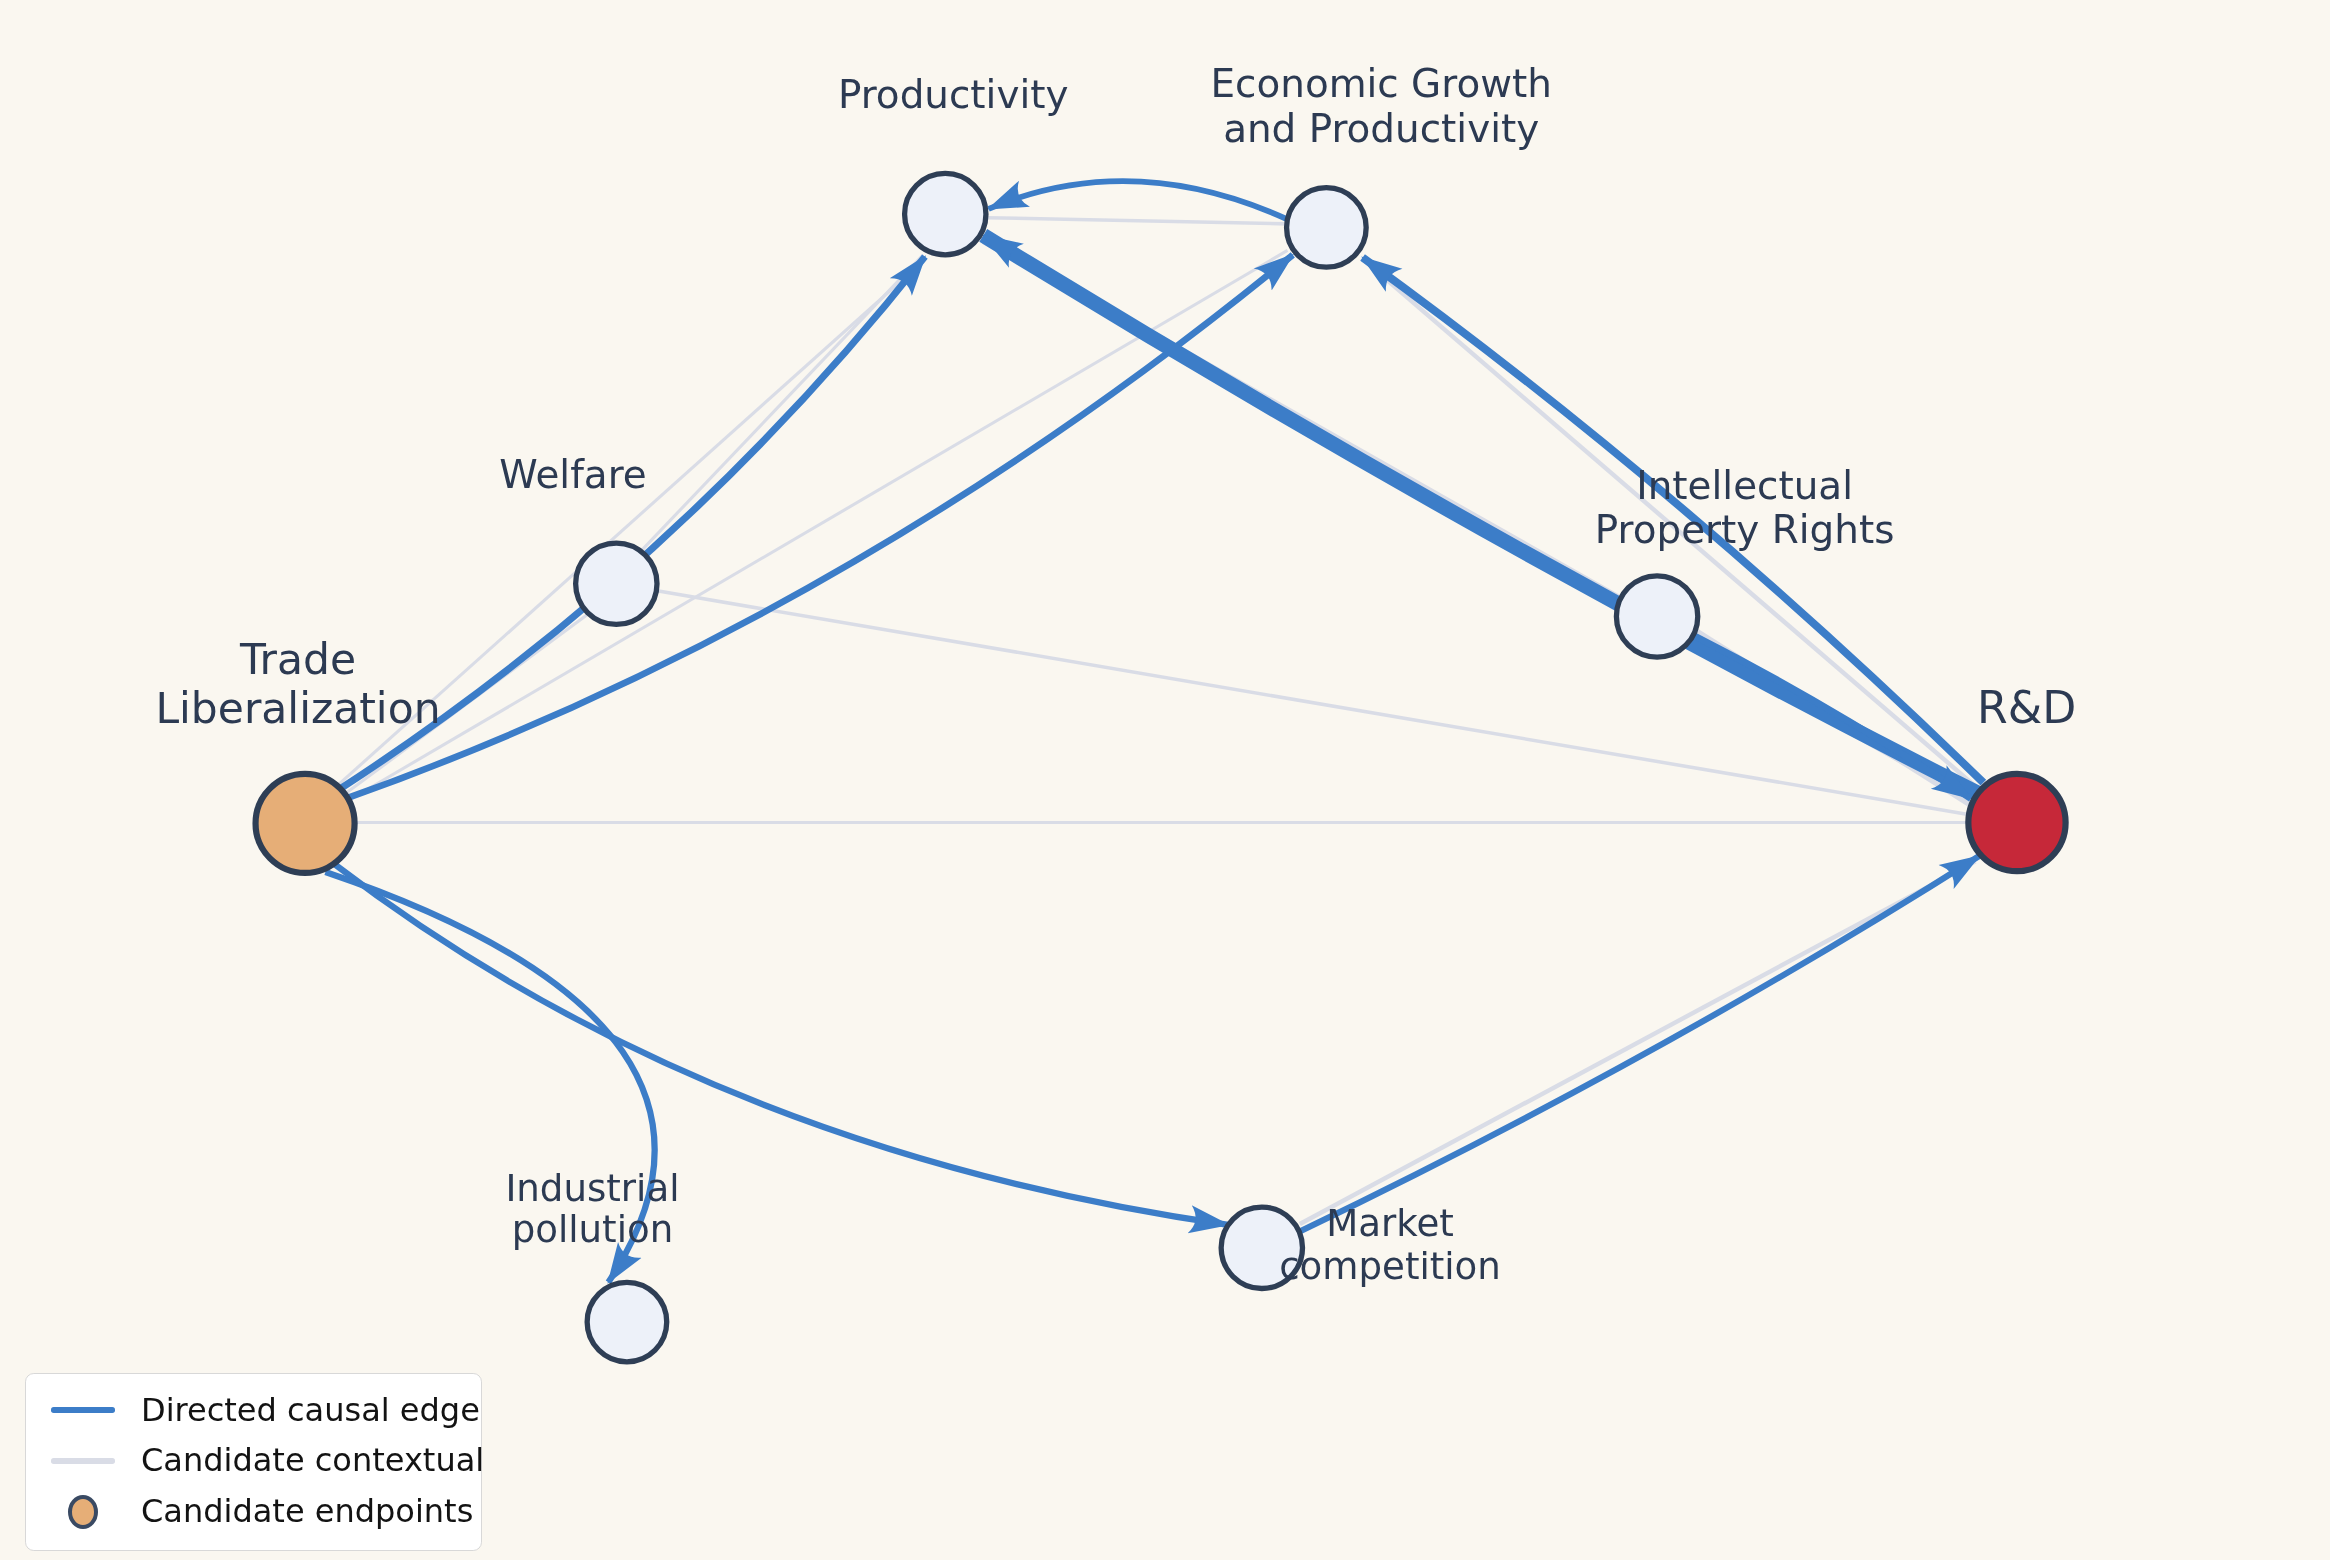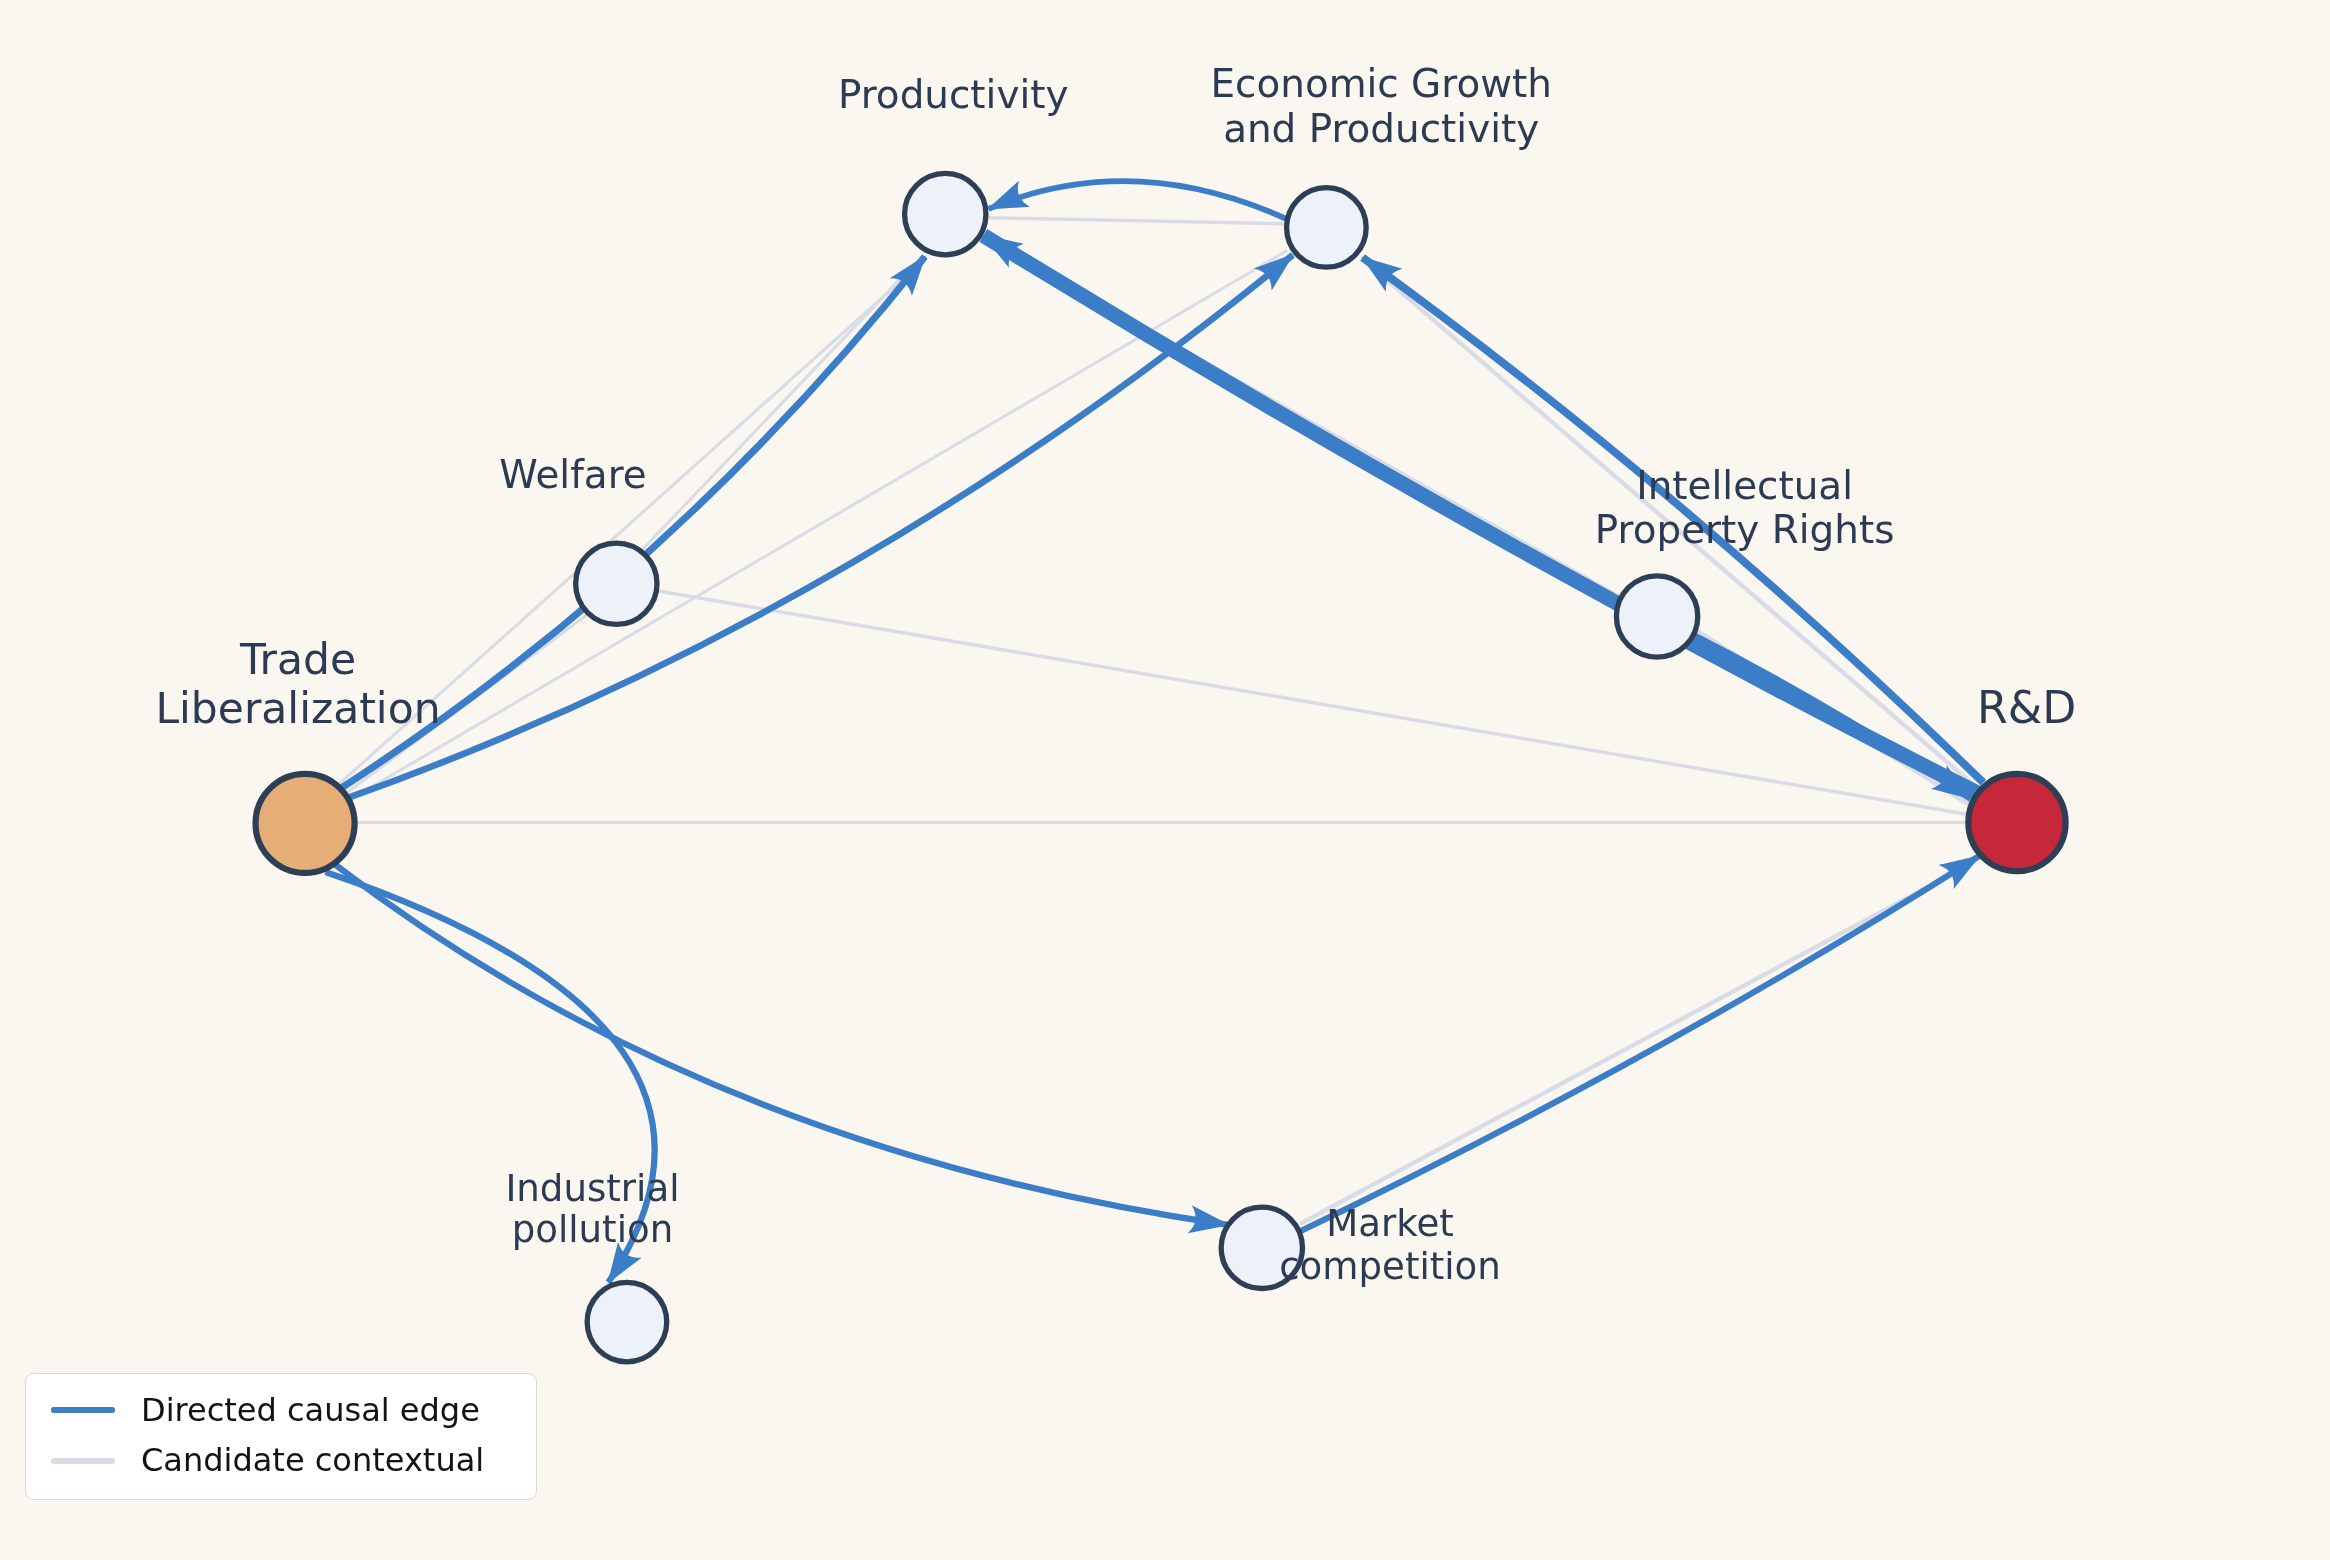--- a/index.html
+++ b/index.html
@@ -9,21 +9,21 @@
     font-family: "DejaVu Sans", sans-serif;
   }
   #stage {
     position: relative;
     width: 2330px; height: 1561px;
   }
   #graph-svg { position: absolute; left: 0; top: 0; }
   .legend {
     position: absolute;
     left: 25px; top: 1373px;
-    width: 512px;
+    width: 457px;
     background: #ffffff;
     border: 1.8px solid #d8d8d8;
     border-radius: 8.8px;
     padding: 17.7px 23px 19.5px 23px;
     box-sizing: border-box;
     display: flex;
     flex-direction: column;
     gap: 14px;
   }
   .legend-row {
@@ -116,15 +116,21 @@
         <span class="swatch-line-blue" style="background: rgb(60, 125, 200);"></span>
       </span>
       <span class="legend-label">Directed causal edge</span>
     </div>
     <div class="legend-row">
       <span class="legend-swatch-wrap">
         <span class="swatch-line-gray" style="background: rgb(217, 220, 230);"></span>
       </span>
       <span class="legend-label">Candidate contextual</span>
     </div>
+    <div class="legend-row">
+      <span class="legend-swatch-wrap">
+        <span class="swatch-circle-orange" style="background: rgb(230, 174, 119);"></span>
+      </span>
+      <span class="legend-label">Candidate endpoints</span>
+    </div>
   </div>
 </div>
 
 
 </body></html>

